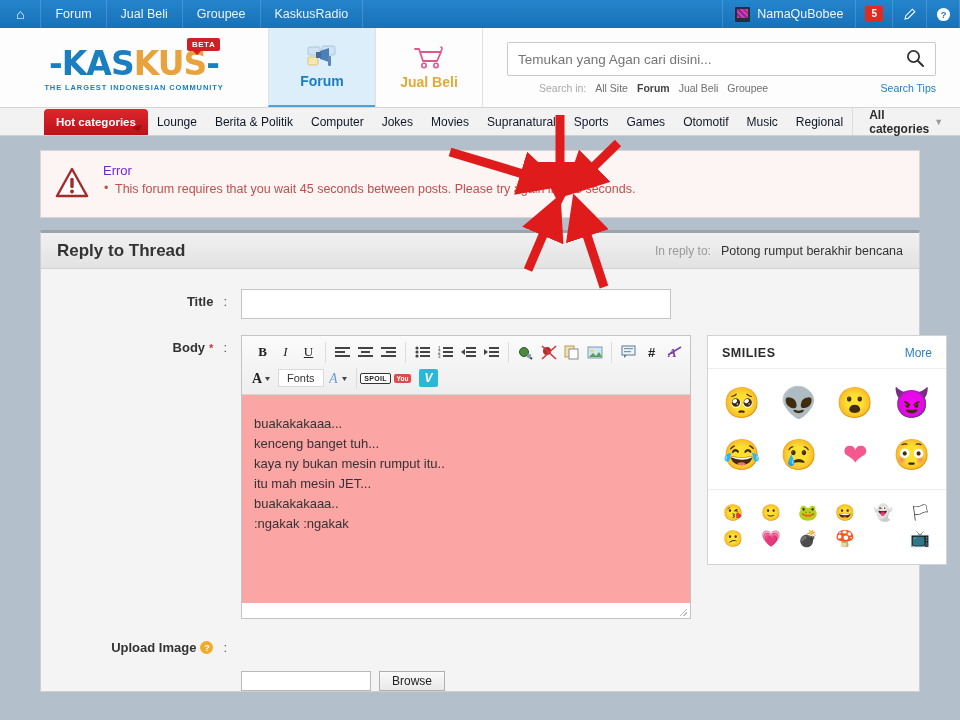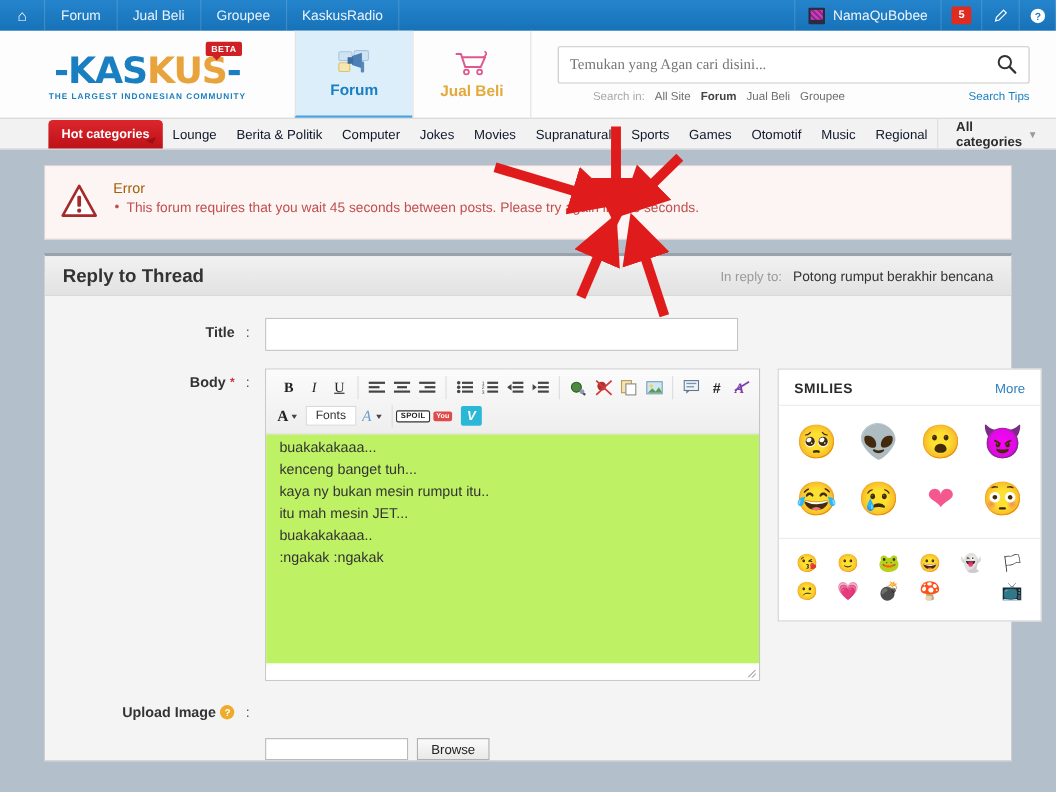--- a/index.html
+++ b/index.html
@@ -117,21 +117,21 @@
     padding: 14px 24px 0 24px;
     display:flex; flex-direction:column;
   }
   .search-row {
     display:flex; align-items:center;
     border:1px solid #c9c9c9; background:#fff; border-radius:2px;
     height: 34px; padding: 0 10px;
   }
   .search-input {
     flex:1; border:0; outline:0; font-size:13.5px; color:#8b8b8b;
-    font-family:Liberation Serif, serif; background:transparent;
+    font-family:Liberation Sans, sans-serif; background:transparent;
   }
   .search-sub {
     display:flex; align-items:center; gap:9px;
     margin-top:6px; font-size:10.5px; color:#9a9a9a;
     padding-left: 32px;
   }
   .search-sub .si-label { color:#a8a8a8; }
   .search-sub .si-opt { color:#6f6f6f; }
   .search-sub .si-opt.sel { color:#444; font-weight:bold; }
   .search-sub .tips { margin-left:auto; color:#1a7fc1; }
@@ -171,21 +171,21 @@
   .page {
     padding: 14px 40px 0 40px;
   }
   .error-box {
     background:#fdf4f4; border:1px solid #ddd3d3;
     padding: 12px 14px 14px 14px;
     display:flex; gap:14px; align-items:flex-start;
     height: 68px;
   }
   .warn-ico { width:34px; flex:0 0 34px; padding-top:4px;}
-  .err-title { color:#a16207; font-size:13px; margin-bottom:4px;}
+  .err-title { color:#6d28d9; font-size:13px; margin-bottom:4px;}
   .err-list { list-style:none; }
   .err-list li { color:#c0504d; font-size:12.5px; position:relative; padding-left:12px;}
   .err-list li:before{
     content:"•"; position:absolute; left:1px; top:-1px; color:#c0504d;
   }
 
   .panel {
     margin-top: 12px;
     background:#fbfbfb;
     border:1px solid #cfcfcf;
@@ -261,22 +261,22 @@
     background:#e04a4a; color:#fff; border-radius:2px;
     padding:1px 3px; font-size:6.5px; line-height:7px; text-align:center;
   }
   .vimeo-ico {
     background:#2bb8d6; color:#fff; border-radius:2px;
     width:19px; height:18px; font-size:12px; font-style:italic; font-weight:bold;
     display:flex;align-items:center;justify-content:center;
   }
   .etextarea {
     width:100%; height: 208px; border:0; outline:0; resize:none;
-    padding: 2px 12px; font-size:13px; color:#333; line-height:20px;
-    font-family:"Liberation Sans",sans-serif; background:#bef264;
+    padding: 19px 12px; font-size:13px; color:#333; line-height:20px;
+    font-family:"Liberation Sans",sans-serif; background:#fca5a5;
   }
   .eresize { height:12px; position:relative; background:#fff; }
   .eresize:after{
     content:""; position:absolute; right:3px; bottom:2px; width:7px; height:7px;
     background:
       linear-gradient(135deg, transparent 45%, #bbb 45%, #bbb 55%, transparent 55%),
       linear-gradient(135deg, transparent 70%, #bbb 70%, #bbb 80%, transparent 80%);
   }
 
   

